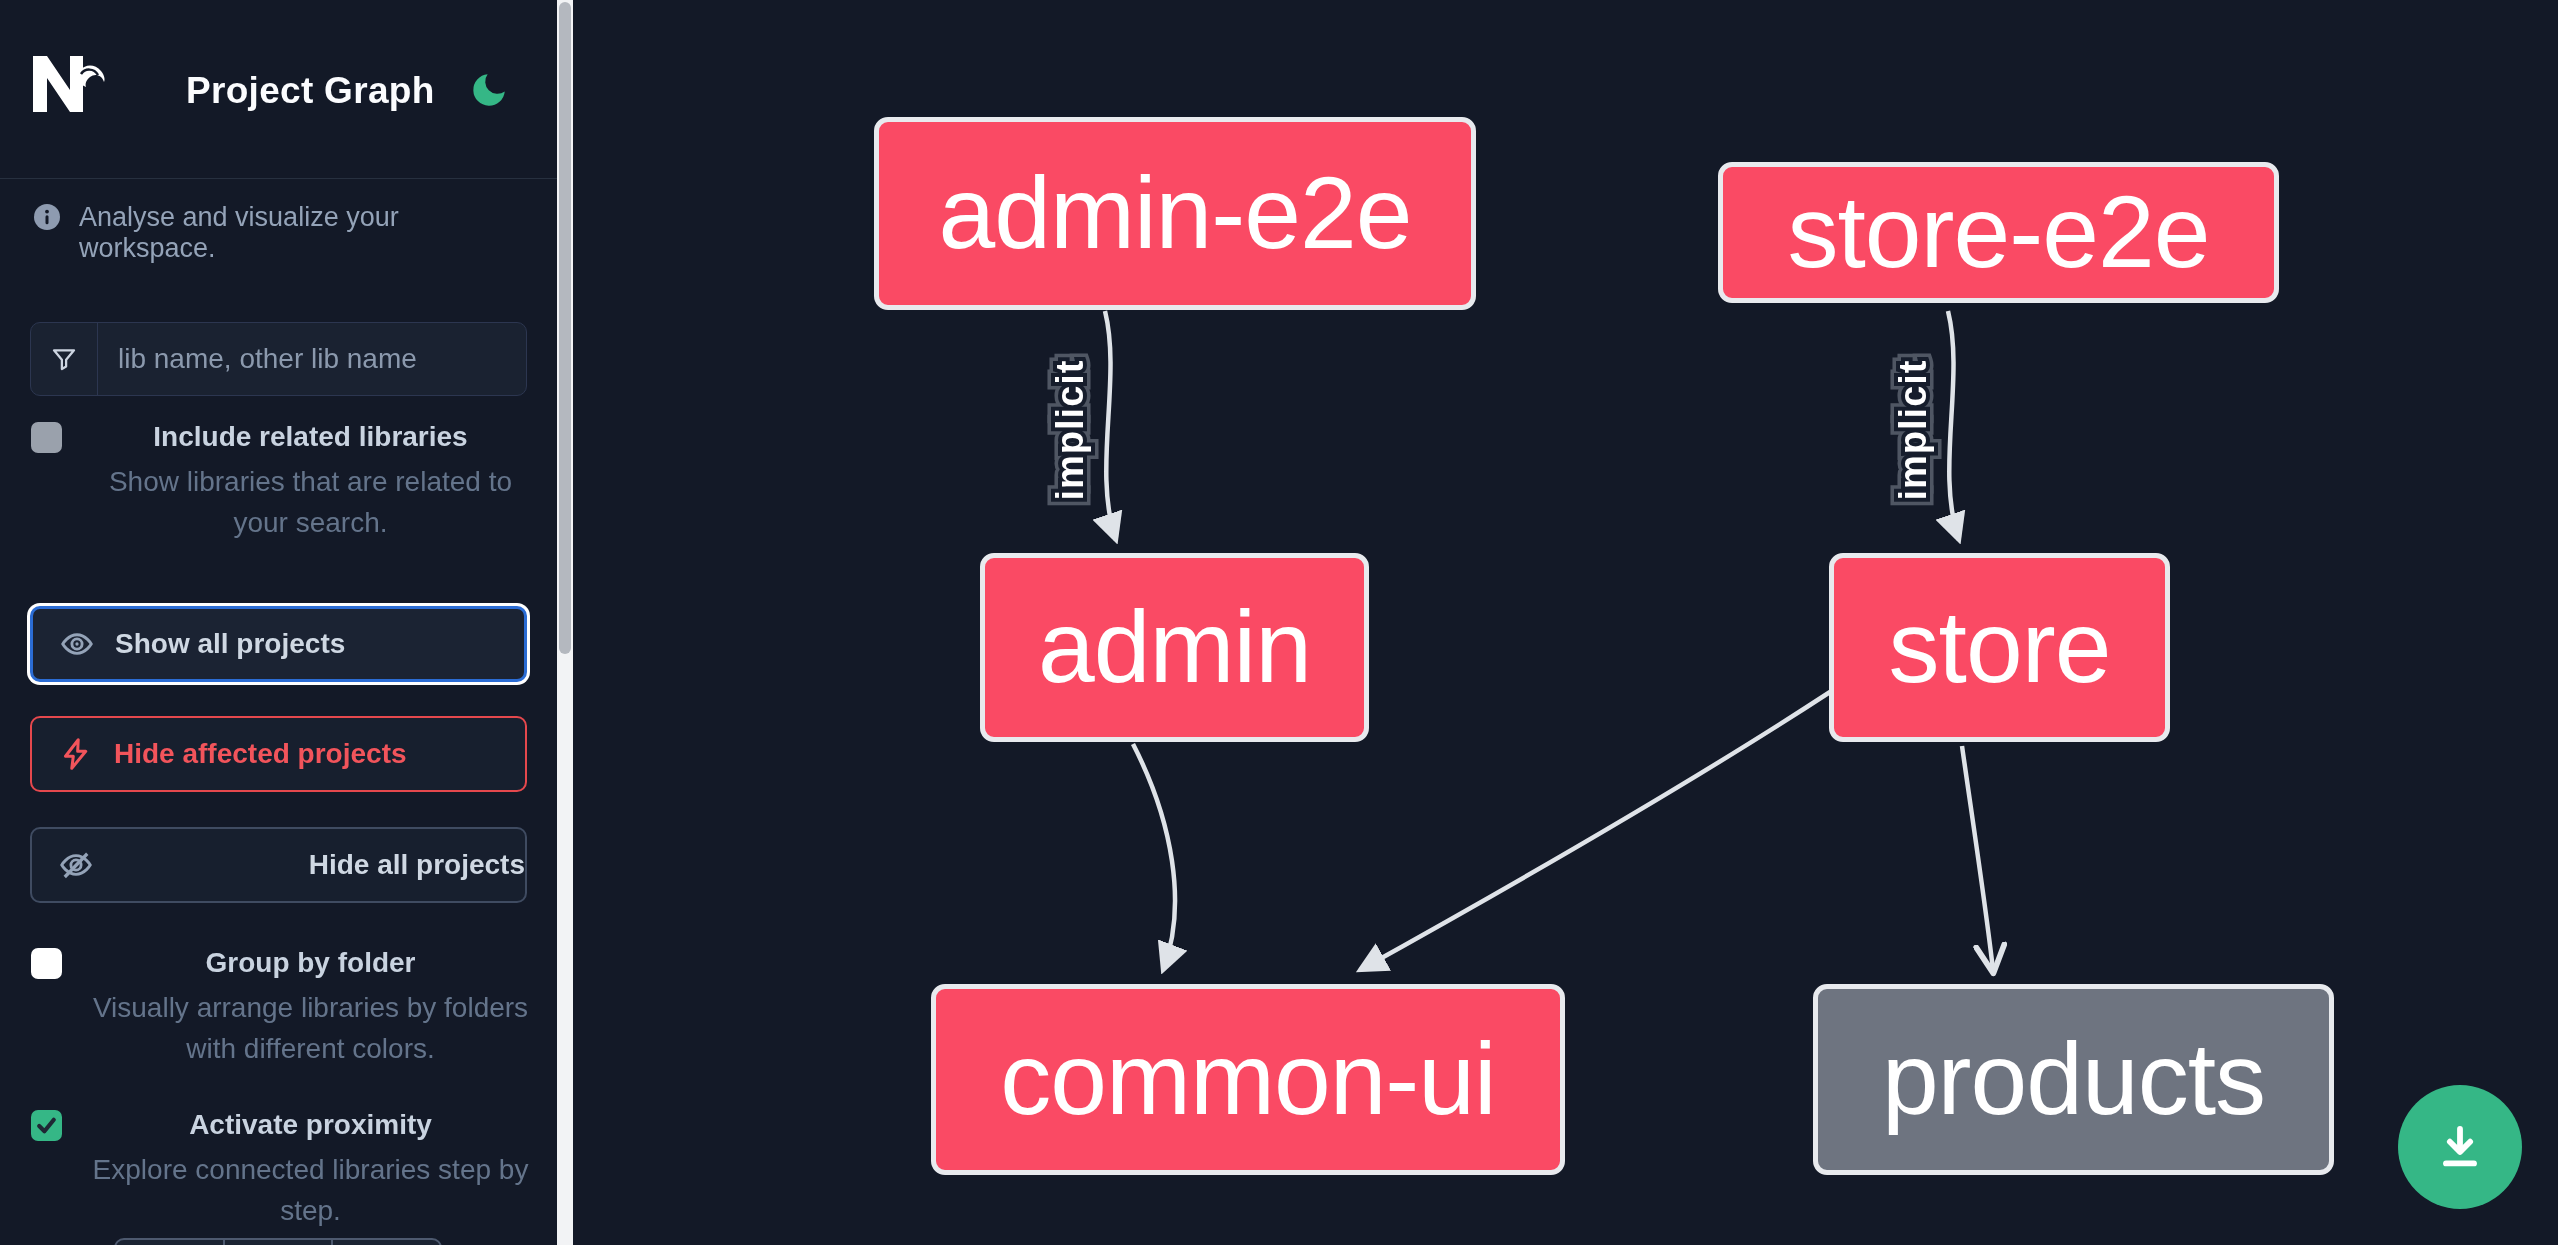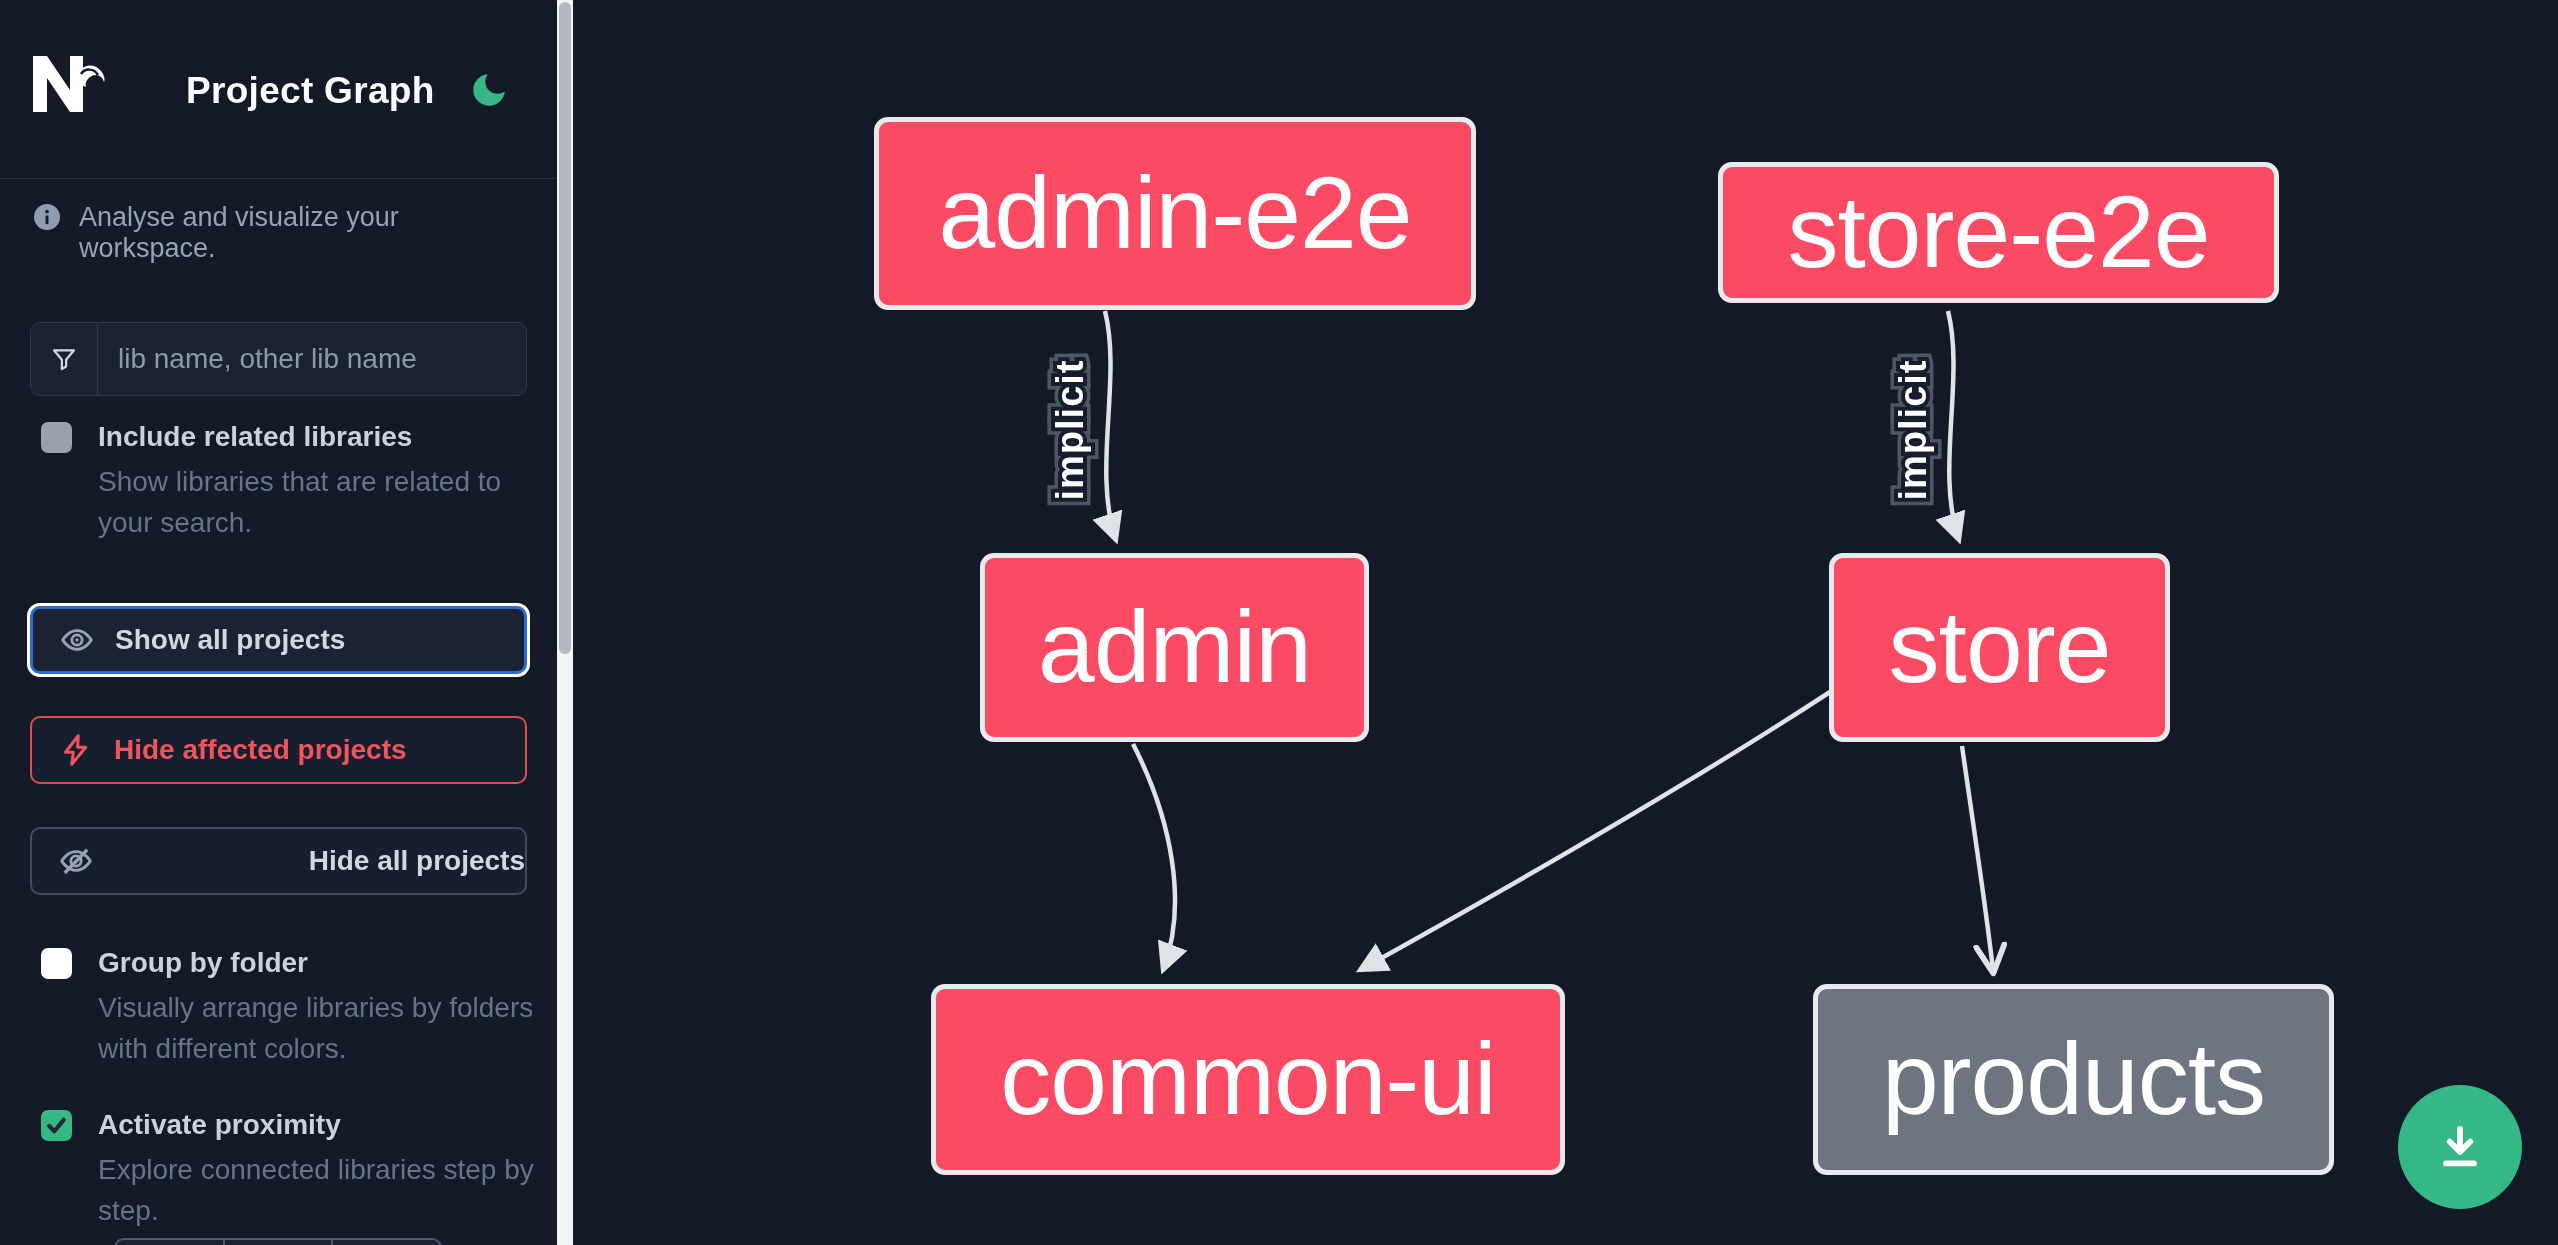--- a/index.html
+++ b/index.html
@@ -15,32 +15,32 @@
   .moon-btn { position:absolute; left:466px; top:68px; width:46px; height:46px; background:none; border:none; padding:0; cursor:pointer; }
   .sb-divider { position:absolute; top:178px; left:0; width:557px; height:1px; background:#27303f; }
   .tagline { position:absolute; left:33px; top:202px; width:505px; display:flex; gap:18px; align-items:flex-start; color:#94a3b8; font-size:27px; line-height:31px; }
   .tagline svg { flex:none; margin-top:1px; }
 
   .filter { position:absolute; left:30px; top:322px; width:497px; height:74px; background:#1a2231; border:1px solid #2c3650; border-radius:10px; display:flex; align-items:stretch; box-sizing:border-box; }
   .filter-icon-wrap { width:66px; display:flex; align-items:center; justify-content:center; border-right:1px solid #2c3650; }
   .filter input { flex:1; background:transparent; border:none; outline:none; color:#cbd5e1; font-size:28px; padding:0 20px; font-family:inherit; min-width:0; }
   .filter input::placeholder { color:#8b99ad; }
 
-  .opt { position:absolute; left:41px; display:flex; gap:26px; width:480px; cursor:pointer; }
+  .opt { position:absolute; left:31px; display:flex; gap:26px; width:480px; cursor:pointer;text-align:center; }
   .opt .cb { width:31px; height:31px; border-radius:7px; flex:none; margin-top:2px; background:#fff; display:flex; align-items:center; justify-content:center; }
   .cb-disabled { background:#9aa1ac !important; }
   .cb-empty { background:#ffffff !important; }
   .cb-checked { background:#35b786 !important; }
   .opt-label { font-size:28px; font-weight:700; color:#c9d3e0; line-height:34px; }
   .opt-desc { font-size:28px; color:#64748b; line-height:41px; margin-top:7px; width:445px; }
   #opt-0 { top:420px; }
   #opt-1 { top:946px; }
   #opt-2 { top:1108px; }
 
-  .action { position:absolute; left:30px; width:497px; height:68px; border-radius:10px; background:#171f2e;
+  .action { position:absolute; left:30px; width:497px; height:76px; border-radius:10px; background:#171f2e;
     display:flex; align-items:center; gap:20px; padding:0 0 0 26px; box-sizing:border-box;
     font-size:28px; font-weight:600; color:#cfd8e3; border:2px solid #3f4b61; cursor:pointer; font-family:inherit; text-align:left; }
   .action svg { flex:none; }
   #act-0 { top:606px; border:3px solid #2b6cd4; box-shadow:0 0 0 3px #ffffff; background:#1b2333; }
   #act-1 { top:716px; border-color:#e5484d; color:#f2545b; }
   #act-2 { top:827px;justify-content:space-between; }
 
   .stepper { position:absolute; left:114px; top:1238px; width:328px; height:44px; border:2px solid #4d596f; border-radius:10px; background:#1b2332; display:flex; box-sizing:border-box; }
   .stepper .seg { flex:1; border-right:2px solid #4d596f; }
   .stepper .seg:last-child { border-right:none; }

